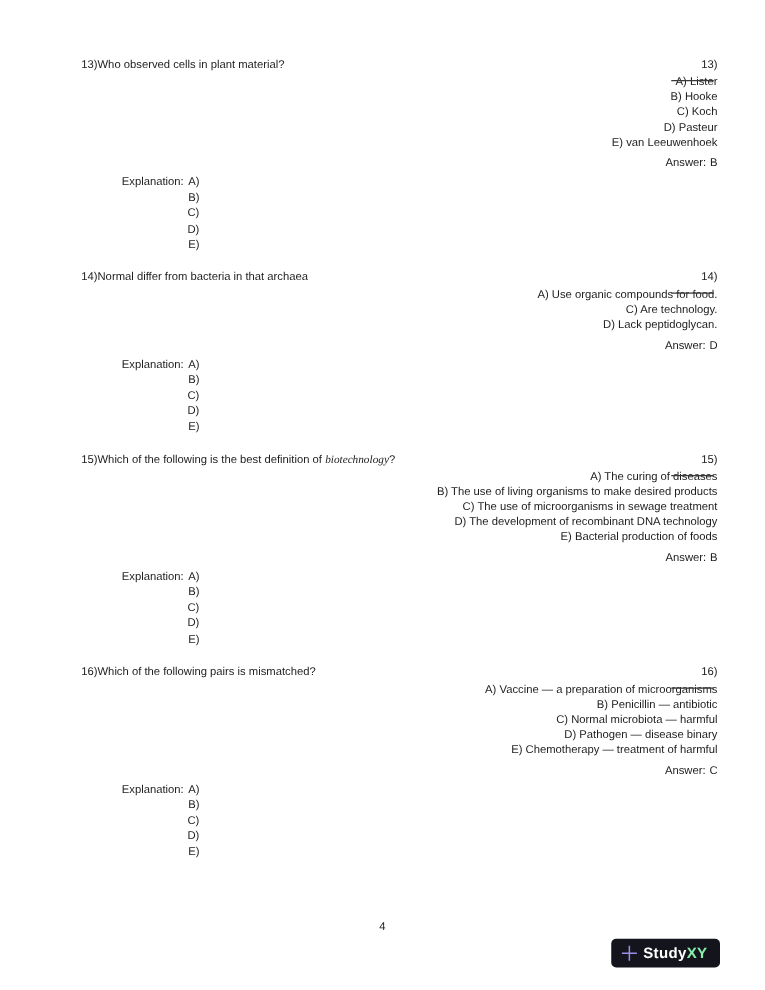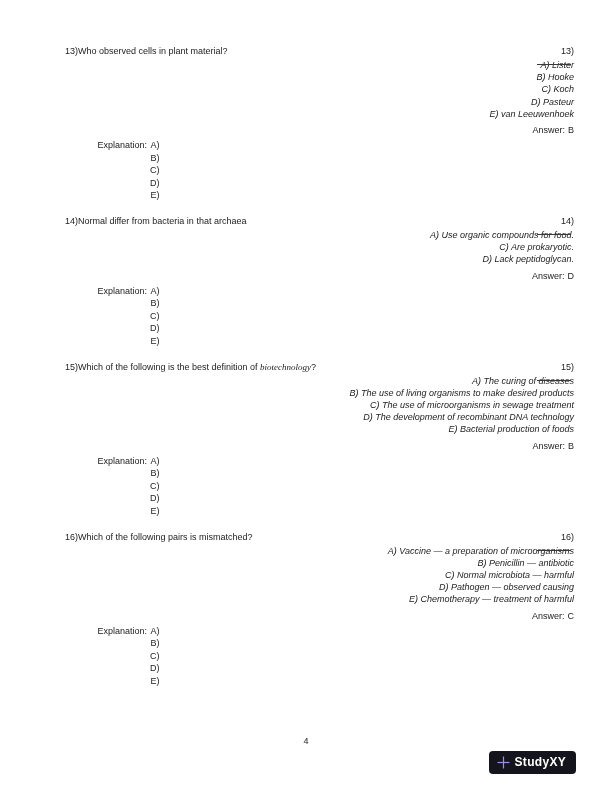--- a/index.html
+++ b/index.html
@@ -54,21 +54,20 @@
       margin: 7px 0 0 15px;
       border-bottom: 1px solid #3a3a3a;
       height: 0;
     }
     .options {
       margin-left: 29px;
       margin-top: 2px;
     }
     .option {
       line-height: 12.2px;
-      font-style: italic;
     }
     .answer-row {
       margin-top: 5px;
       line-height: 11px;
     }
     .answer-value {
       margin-left: 3px;
     }
     .expl {
       display: flex;
@@ -108,21 +107,21 @@
       gap: 5px;
     }
     .logo-text {
       font-size: 12px;
       font-weight: bold;
       letter-spacing: 0.3px;
       color: #ffffff;
       line-height: 13px;
     }
     .logo-text .accent {
-      color: #ffffff;
+      color: #86efac;
       margin-top: 12px;
     }
     .plus-icon {
       display: inline-block;
       width: 13px;
       height: 13px;
     }
   </style>
 </head>
 <body>
@@ -164,21 +163,21 @@
     <div class="q-head">
       <span class="q-num">14)</span>
       <span class="q-text"><span>Normal differ from bacteria in that archaea</span><i></i><span></span></span>
     </div>
     <div class="q-right">
       <span class="q-right-num">14)</span>
       <span class="q-right-line"></span>
     </div>
     <div class="options">
       <div class="option">A) Use organic compounds for food.</div>
-      <div class="option">C) Are prokaryotic.</div>
+      <div class="option">C) Are technology.</div>
       <div class="option">D) Lack peptidoglycan.</div>
     </div>
     <div class="answer-row">
       <span>Answer:</span><span class="answer-value">D</span>
     </div>
     <div class="expl">
       <span class="expl-label">Explanation:</span>
       <div class="expl-items">
         <div>A)</div>
         <div>B)</div>
@@ -226,21 +225,21 @@
       <span class="q-text"><span>Which of the following pairs is mismatched?</span><i></i><span></span></span>
     </div>
     <div class="q-right">
       <span class="q-right-num">16)</span>
       <span class="q-right-line"></span>
     </div>
     <div class="options">
       <div class="option">A) Vaccine — a preparation of microorganisms</div>
       <div class="option">B) Penicillin — antibiotic</div>
       <div class="option">C) Normal microbiota — harmful</div>
-      <div class="option">D) Pathogen — observed causing</div>
+      <div class="option">D) Pathogen — disease binary</div>
       <div class="option">E) Chemotherapy — treatment of harmful</div>
     </div>
     <div class="answer-row">
       <span>Answer:</span><span class="answer-value">C</span>
     </div>
     <div class="expl">
       <span class="expl-label">Explanation:</span>
       <div class="expl-items">
         <div>A)</div>
         <div>B)</div>

